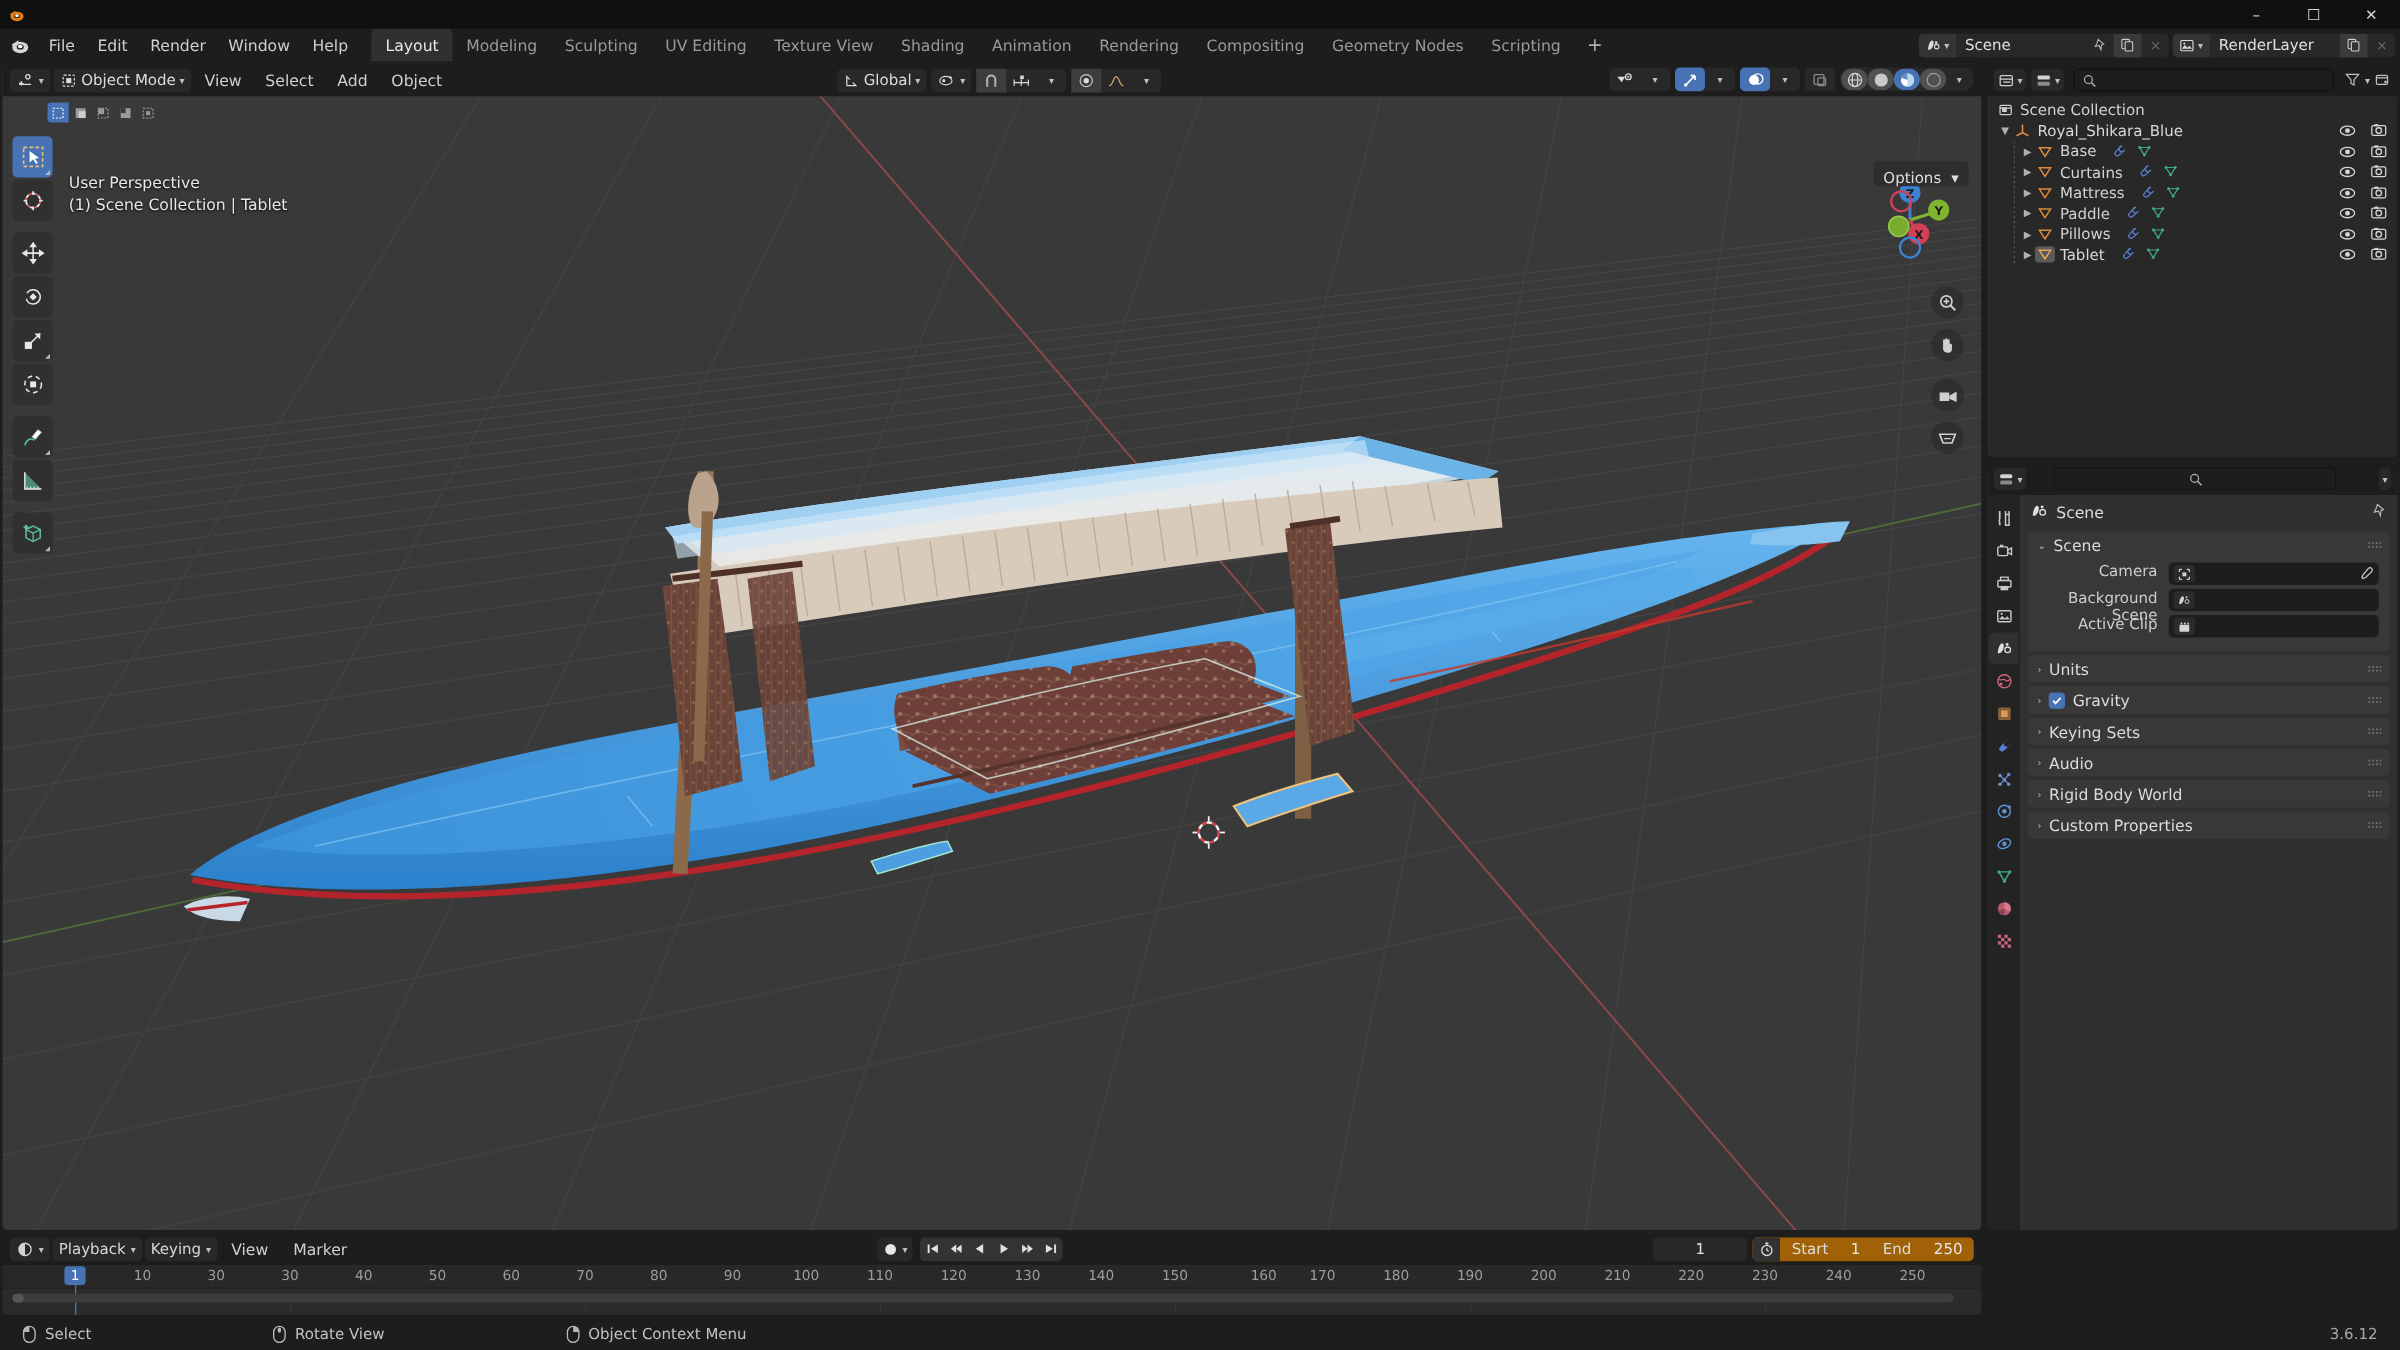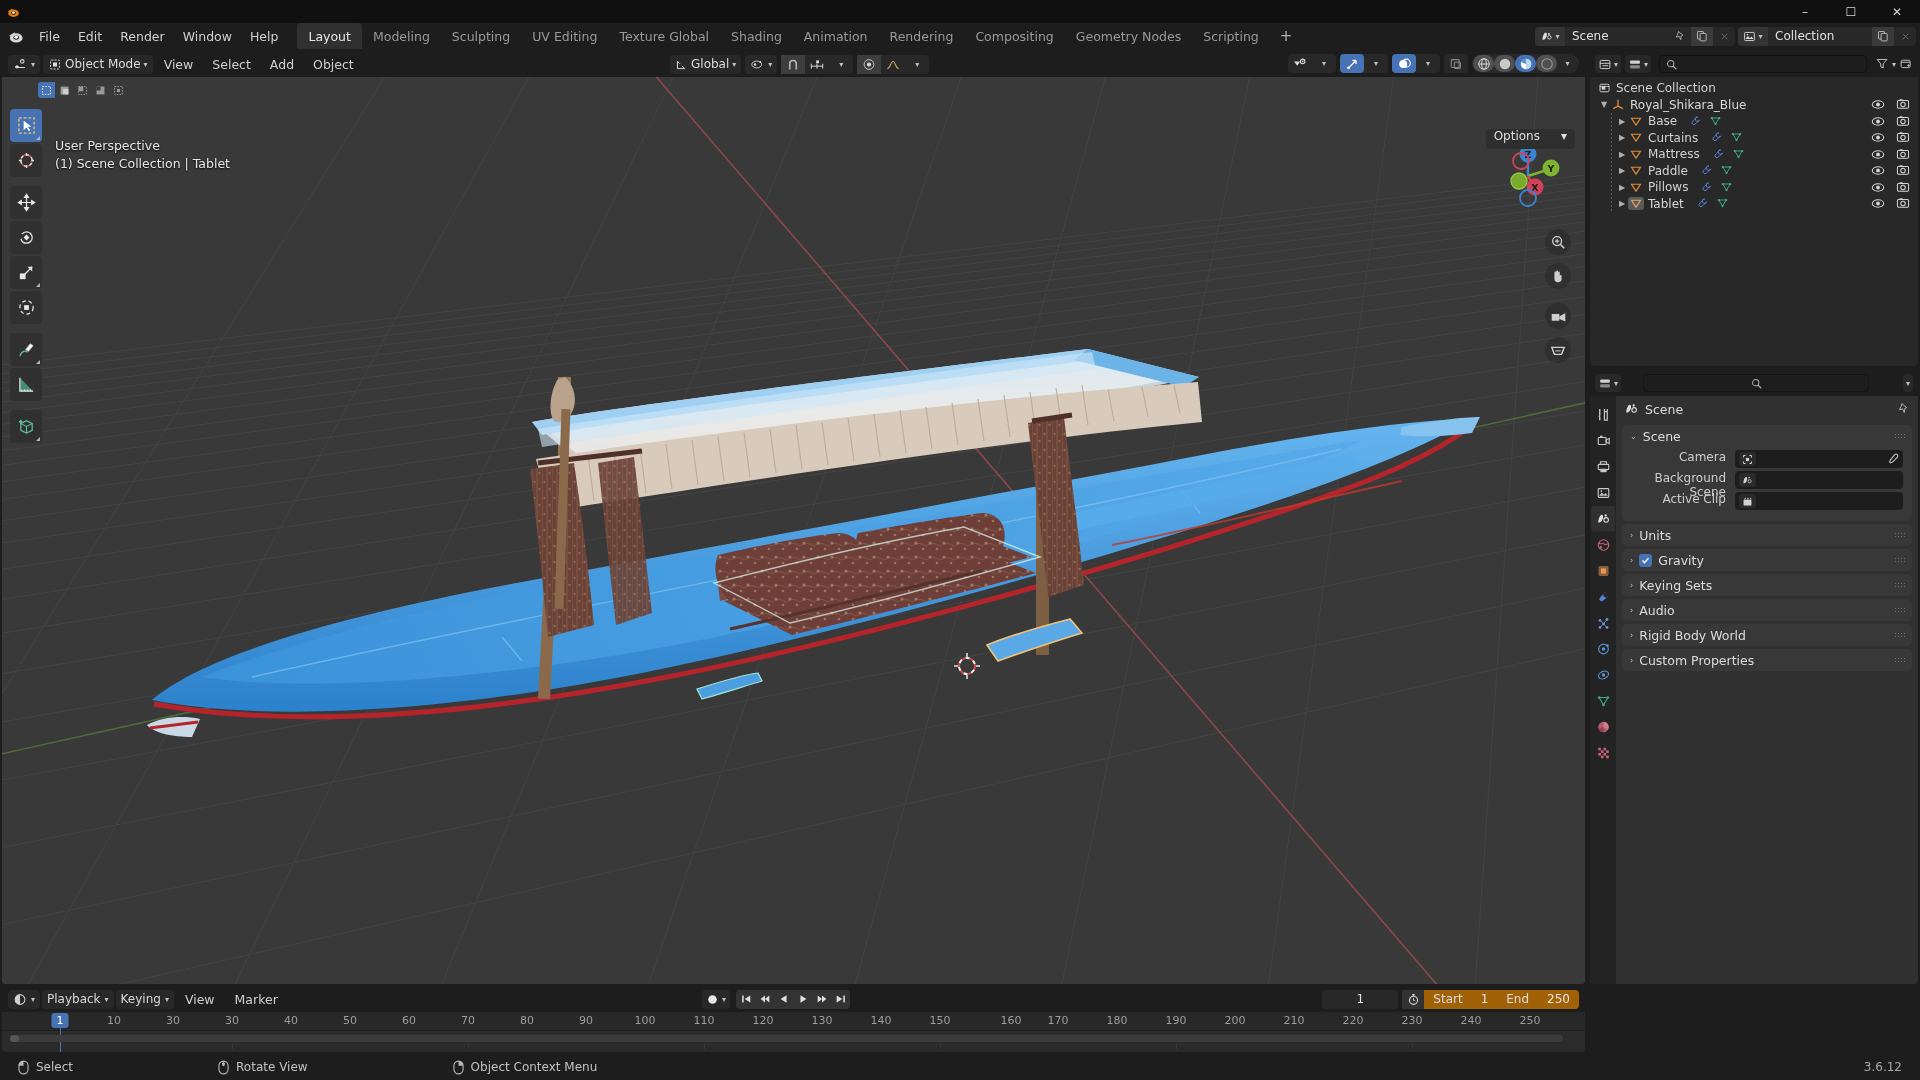--- a/index.html
+++ b/index.html
@@ -78,21 +78,21 @@
   
   .selmode {
     position: absolute; left: 36px; top: 31px; display: flex; gap: 1px; z-index: 6;
   }
   .sm { width: 17px; height: 16px; background: #3a3a3a; display: flex; align-items: center; justify-content: center; }
   .sm:first-child { border-radius: 3px 0 0 3px; background: #4772b3; }
   .sm:last-child { border-radius: 0 3px 3px 0; }
 
   .options-btn {
     position: absolute; right: 10px; top: 78px; background: #2e2e2e; border-radius: 4px;
-    height: 20px; display: flex; align-items: flex-start; padding: 0 8px; gap: 21px; z-index: 6;
+    height: 20px; display: flex; align-items: flex-end; padding: 0 8px; gap: 8px; z-index: 6;
   }
   .options-btn span { color: #dedede; font-size: 12px; }
 
   
   .toolcol { position: absolute; left: 8px; top: 58px; width: 32px; z-index: 5; }
   .tool {
     width: 32px; height: 33px; background: #303030; border-radius: 4px; margin-bottom: 2px;
     display: flex; align-items: center; justify-content: center; position: relative;
   }
   .tool.active { background: #4772b3; }
@@ -240,21 +240,21 @@
     <div class="menu-item">Edit</div>
     <div class="menu-item">Render</div>
     <div class="menu-item">Window</div>
     <div class="menu-item">Help</div>
 
     <div class="wk-tabs">
       <div class="wk-tab active">Layout</div>
       <div class="wk-tab">Modeling</div>
       <div class="wk-tab">Sculpting</div>
       <div class="wk-tab">UV Editing</div>
-      <div class="wk-tab">Texture Global</div>
+      <div class="wk-tab">Texture View</div>
       <div class="wk-tab">Shading</div>
       <div class="wk-tab">Animation</div>
       <div class="wk-tab">Rendering</div>
       <div class="wk-tab">Compositing</div>
       <div class="wk-tab">Geometry Nodes</div>
       <div class="wk-tab">Scripting</div>
       <div class="wk-plus">+</div>
     </div>
 
     <div class="topbar-right">
@@ -287,21 +287,21 @@
       </div>
       <div class="id-block">
         <div class="id-icon-btn">
           <svg width="13" height="13" viewBox="0 0 16 16">
               <rect x="2" y="3" width="12" height="10" rx="1" fill="none" stroke="#dcdcdc" stroke-width="1.1"></rect>
               <path d="M3 11 L6 7.5 L8.5 10 L10.5 8 L13 11 Z" fill="#dcdcdc"></path>
               <circle cx="5.5" cy="5.8" r="1" fill="#dcdcdc"></circle>
             </svg>
           <span class="chev">▾</span>
         </div>
-        <div class="id-name">Collection</div>
+        <div class="id-name">RenderLayer</div>
         <div class="id-mini sunken">
           <svg width="12" height="12" viewBox="0 0 16 16">
               <rect x="2" y="2" width="8" height="10" rx="1" fill="none" stroke="#cfcfcf" stroke-width="1.1"></rect>
               <rect x="5.5" y="4.5" width="8" height="10" rx="1" fill="#343434" stroke="#cfcfcf" stroke-width="1.1"></rect>
             </svg>
         </div>
         <div class="id-mini">
           <svg width="11" height="11" viewBox="0 0 16 16">
               <path d="M4 4 L12 12 M12 4 L4 12" stroke="#6a6a6a" stroke-width="1.4"></path>
             </svg>

